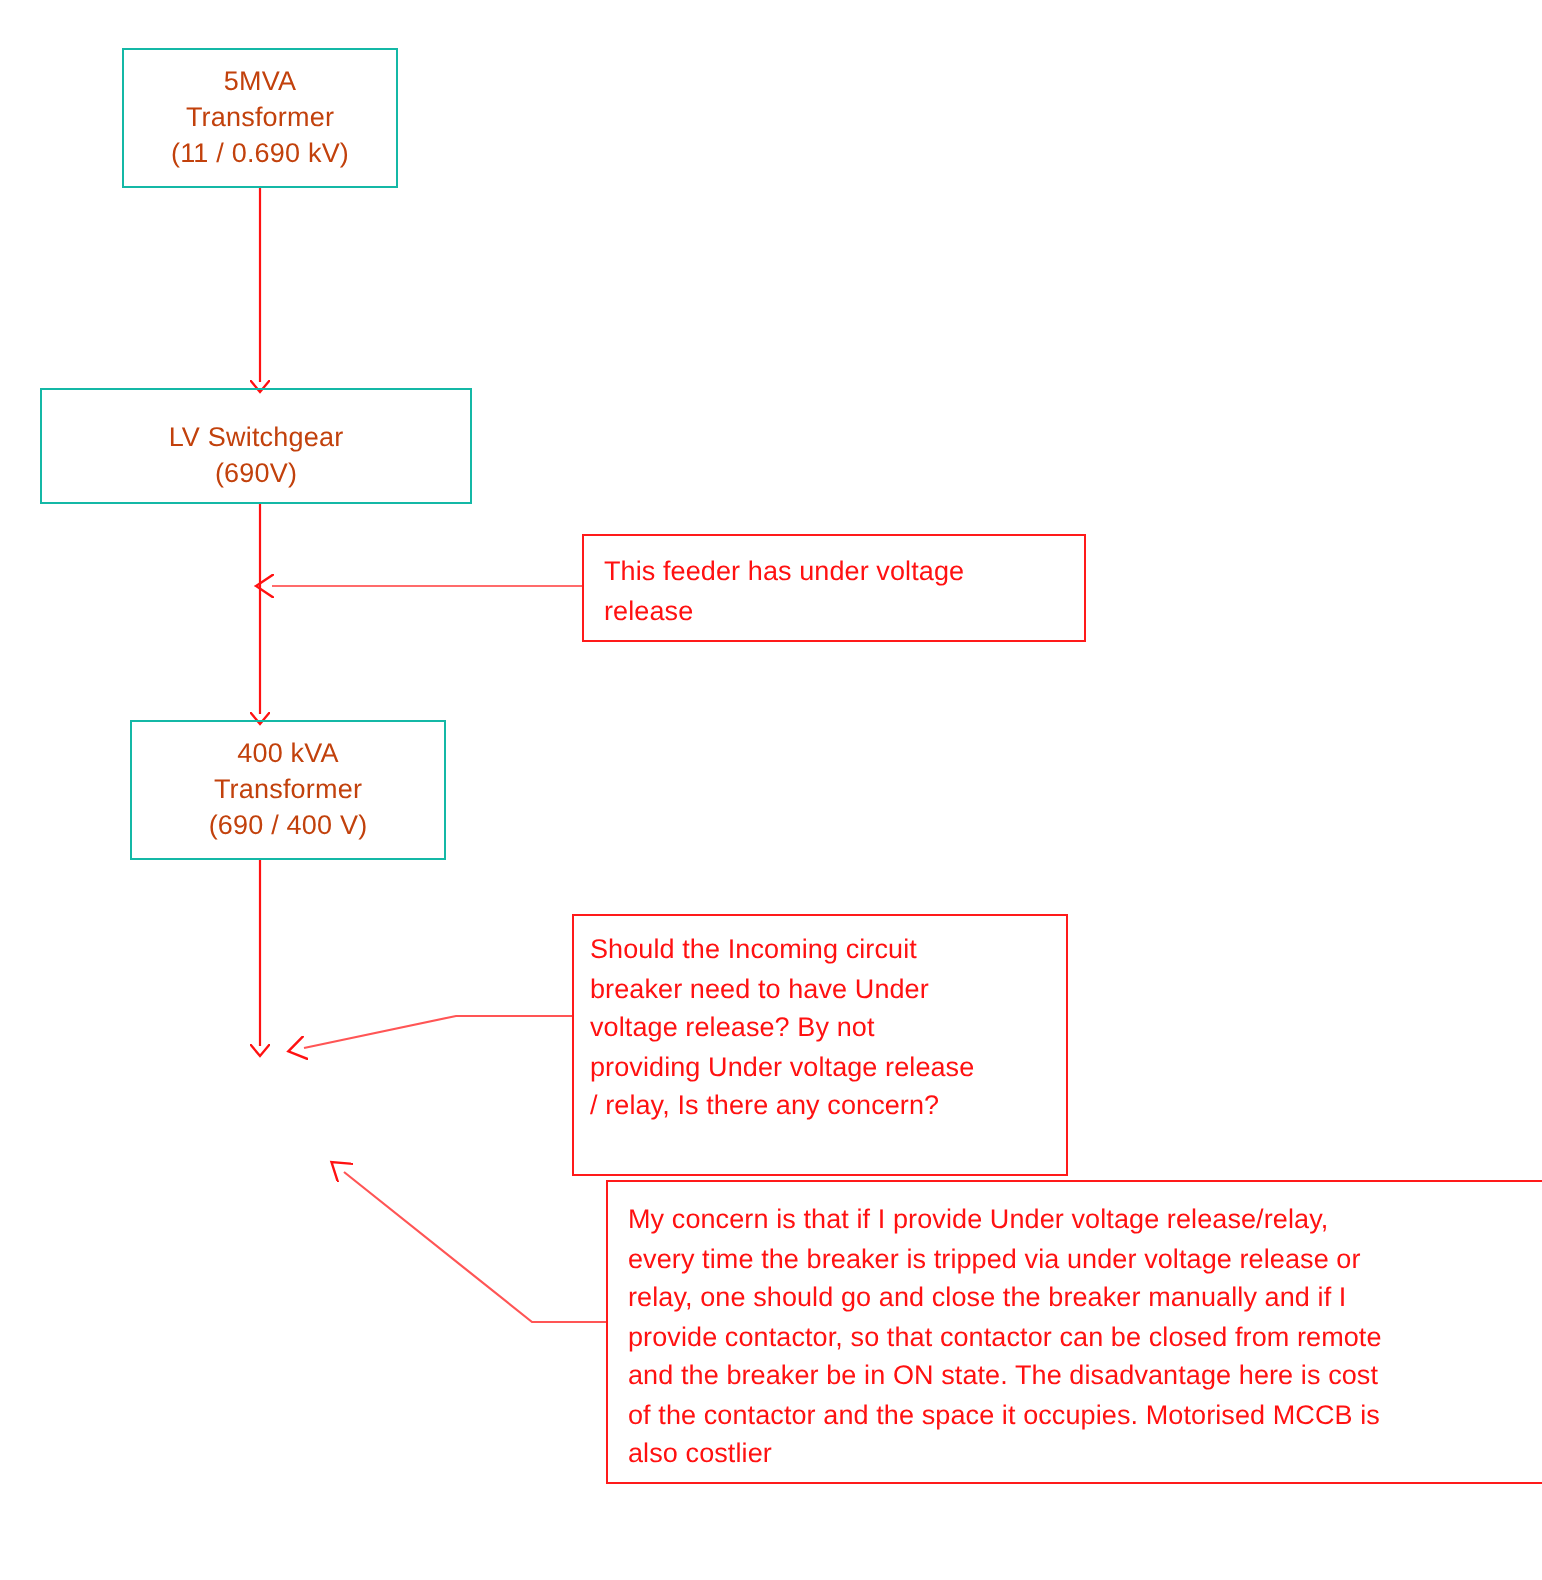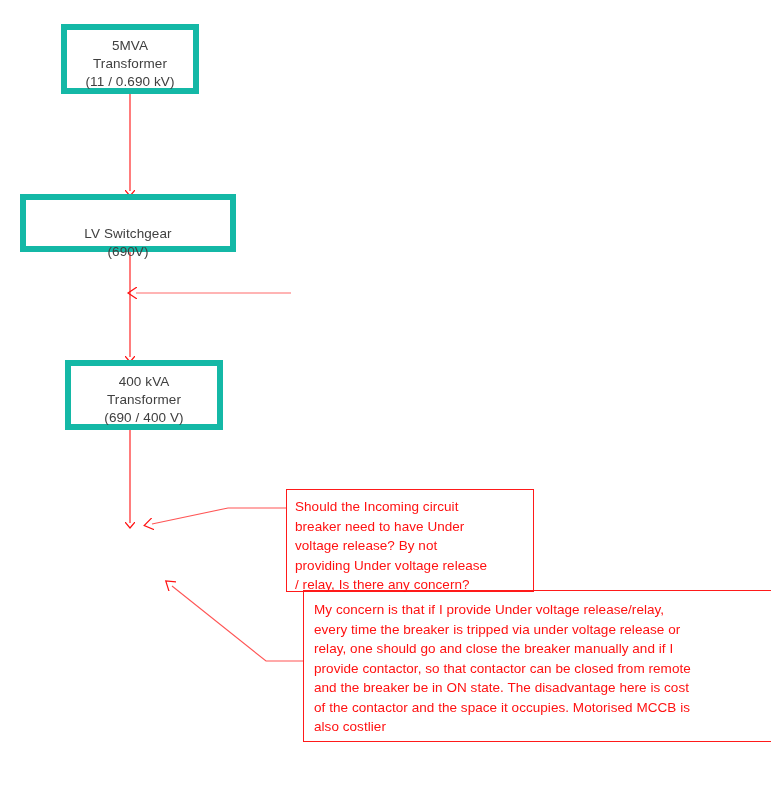--- a/index.html
+++ b/index.html
@@ -22,23 +22,23 @@
     position: absolute;
     left: 0;
     top: 0;
     width: 771px;
     height: 790px;
     pointer-events: none;
   }
   .node {
     position: absolute;
     box-sizing: border-box;
-    border: 6px solid #14b8a6;
+    border: 1px solid #14b8a6;
     background: transparent;
-    color: #404040;
+    color: #c2410c;
     font-family: "Liberation Sans", sans-serif;
     font-size: 13.5px;
     line-height: 18px;
     text-align: center;
     padding-top: 7px;
     white-space: pre-line;
     letter-spacing: 0.1px;
   }
   .note {
     position: absolute;
@@ -49,27 +49,27 @@
     font-family: "Liberation Sans", sans-serif;
     font-size: 13.5px;
     line-height: 19.5px;
     text-align: left;
     white-space: pre-line;
     letter-spacing: 0.05px;
   }
 
   
   #node-5mva-transformer   { left: 61px;  top: 24px;  width: 138px; height: 70px; }
-  #node-lv-switchgear      { left: 20px;  top: 194px; width: 216px; height: 58px; padding-top: 25px; }
+  #node-lv-switchgear      { left: 20px;  top: 194px; width: 216px; height: 58px; padding-top: 15px; }
   #node-400kva-transformer { left: 65px;  top: 360px; width: 158px; height: 70px; }
   #node-lv-distribution    { left: 39px;  top: 526px; width: 217px; height: 58px; padding-top: 10px; }
 
   
   #note-feeder-uv   { left: 291px; top: 267px; width: 252px; height: 54px; padding: 8px 0 0 10px; }
-  #note-incoming-cb { left: 286px; top: 457px; width: 248px; height: 103px; padding: 7px 0 0 8px; margin-top: 32px; }
+  #note-incoming-cb { left: 286px; top: 457px; width: 248px; height: 131px; padding: 7px 0 0 8px; }
   #note-concern     { left: 303px; top: 590px; width: 491px; height: 152px; padding: 9px 0 16px 10px; }
 </style>
 </head>
 <body>
 
 <div id="canvas">
 
   <svg id="wires" width="771" height="790" viewBox="0 0 771 790" xmlns="http://www.w3.org/2000/svg">
     <defs>
       <marker id="arrow-down" markerWidth="10" markerHeight="10" refX="1" refY="5" orient="auto" markerUnits="userSpaceOnUse">
@@ -98,20 +98,22 @@
 (11 / 0.690 kV)</div>
 
   <div class="node" id="node-lv-switchgear">LV Switchgear
 (690V)</div>
 
   <div class="node" id="node-400kva-transformer">400 kVA
 Transformer
 (690 / 400 V)</div>
 
 
+  <div class="note" id="note-feeder-uv">This feeder has under voltage
+release</div>
 
   <div class="note" id="note-incoming-cb">Should the Incoming circuit
 breaker need to have Under
 voltage release? By not
 providing Under voltage release
 / relay, Is there any concern?</div>
 
   <div class="note" id="note-concern">My concern is that if I provide Under voltage release/relay,
 every time the breaker is tripped via under voltage release or
 relay, one should go and close the breaker manually and if I

